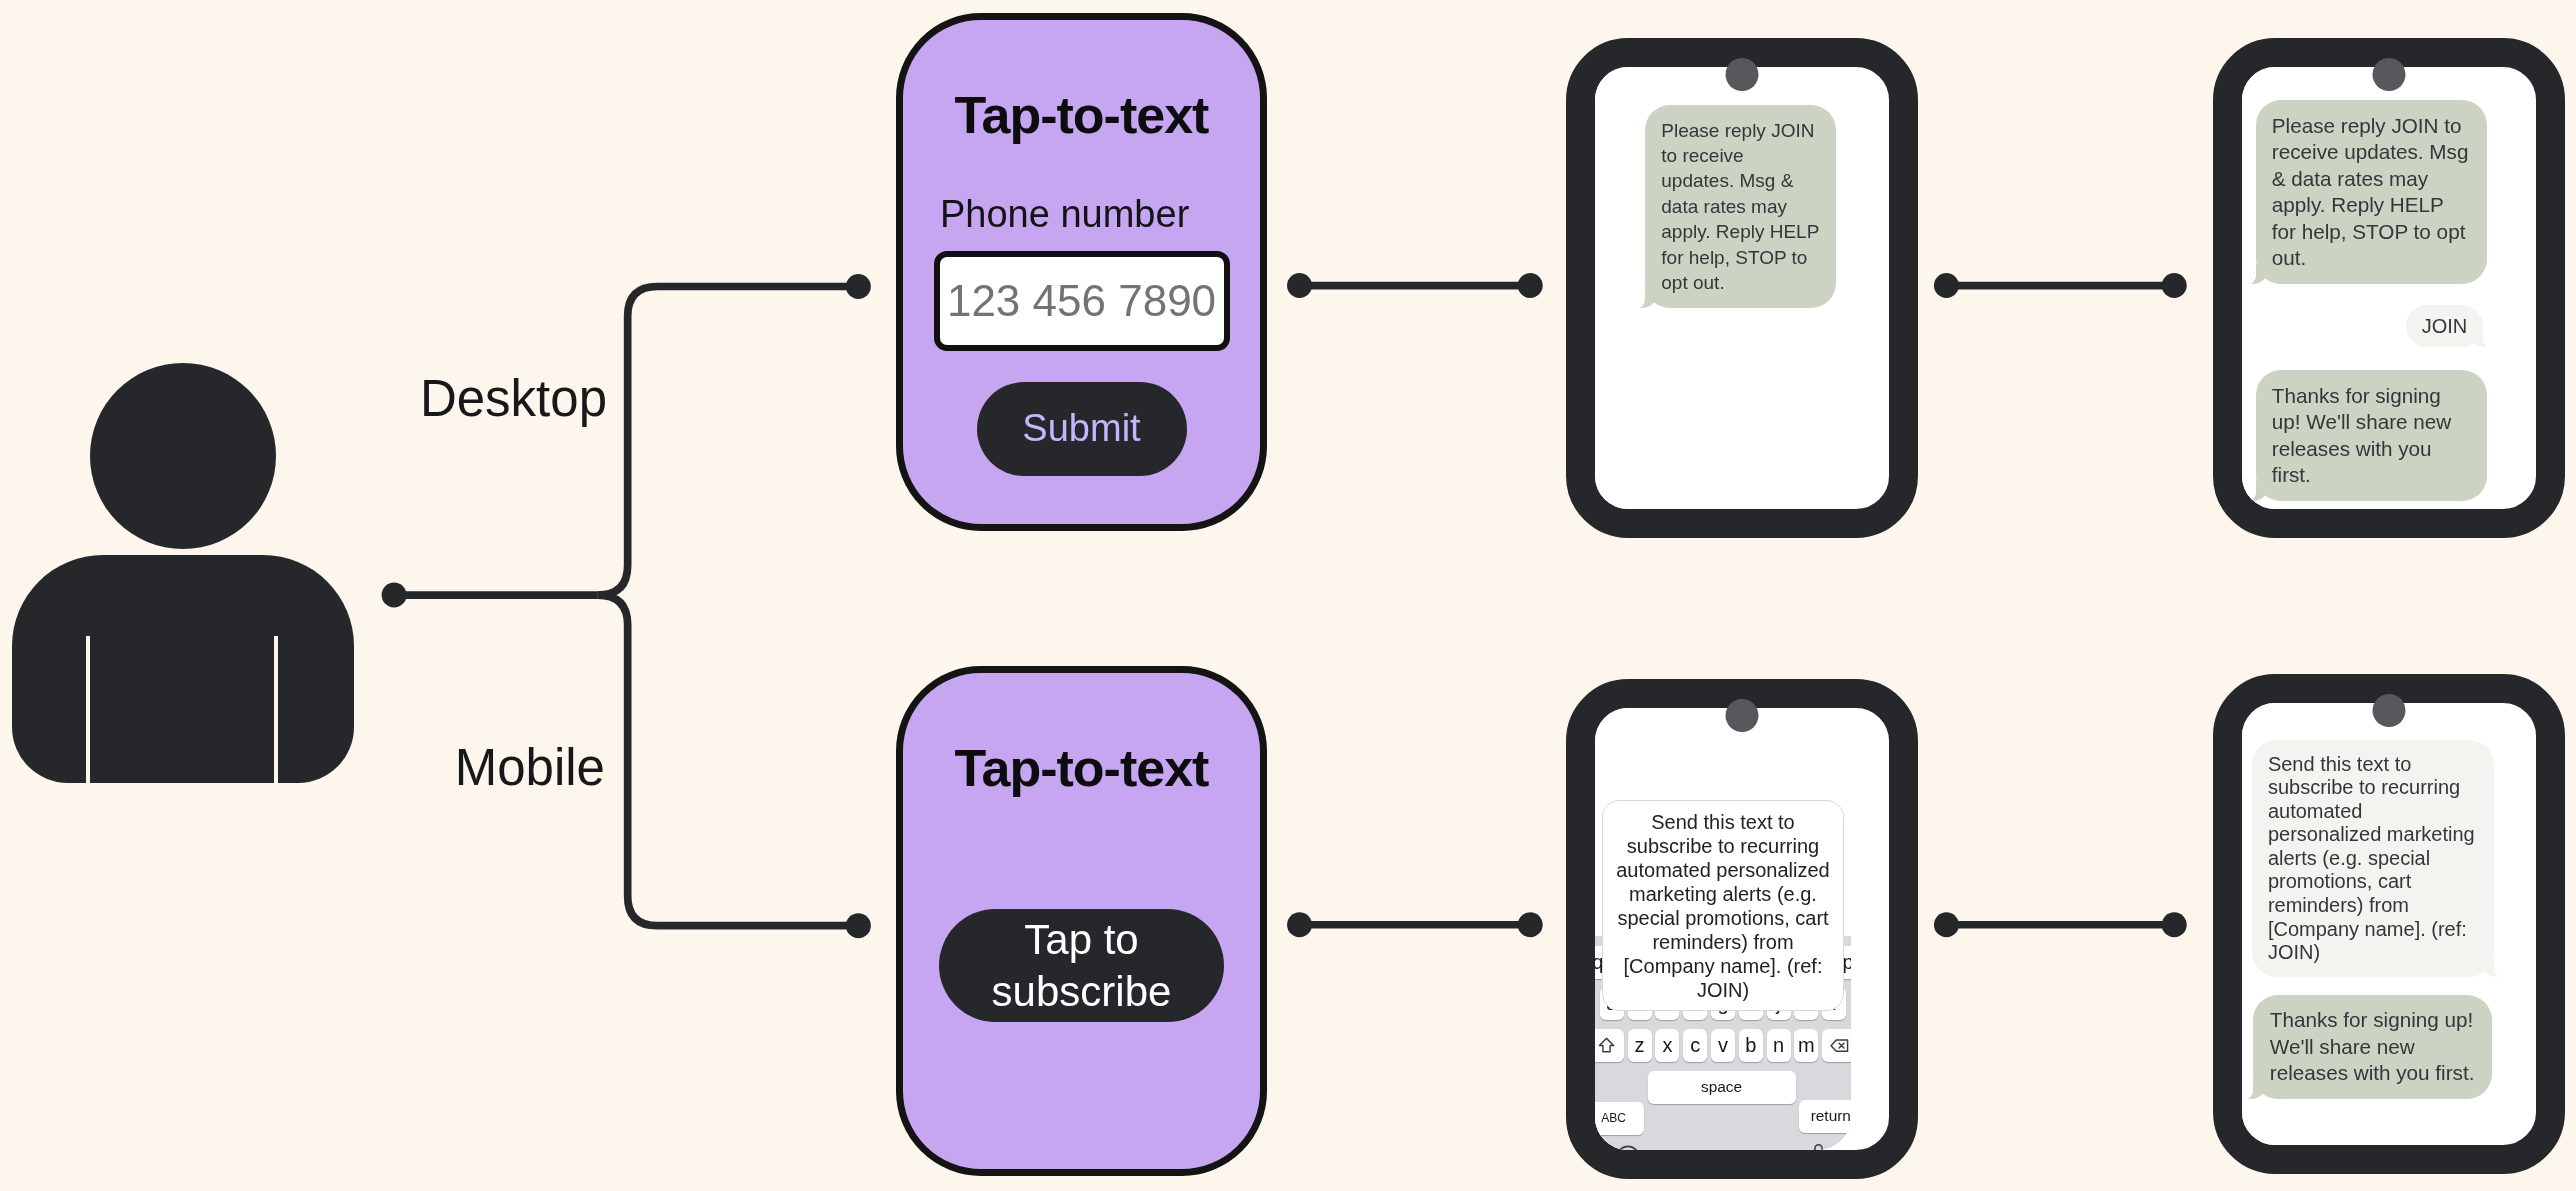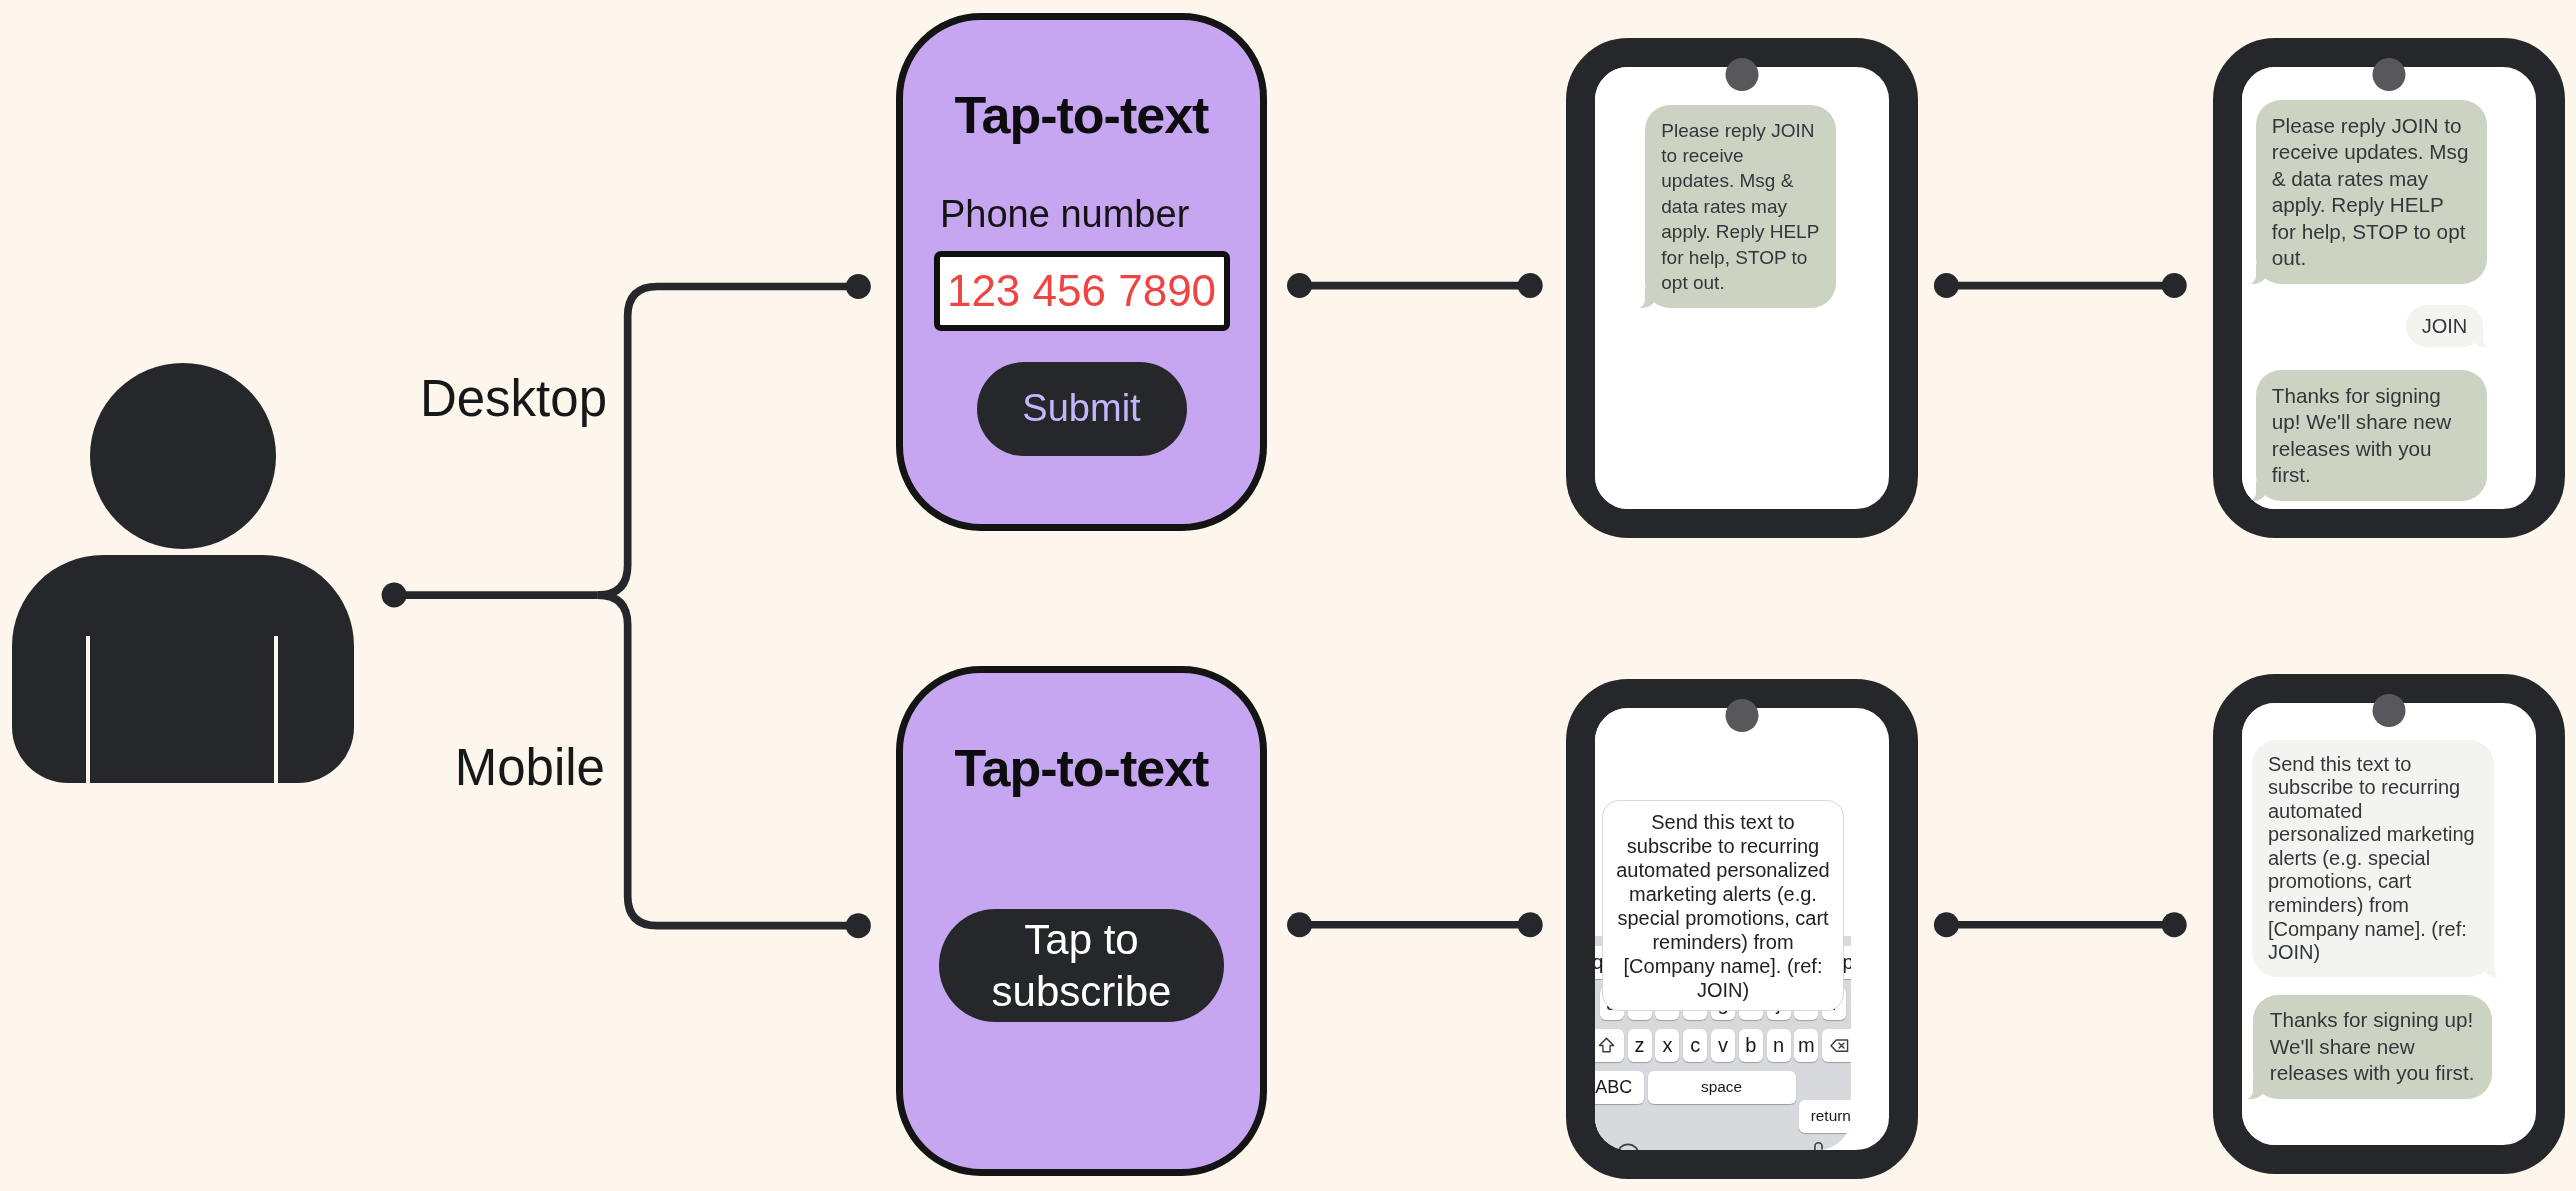--- a/index.html
+++ b/index.html
@@ -23,23 +23,23 @@
   .label-desktop{left:365px;top:369px;width:242px;text-align:right;}
   .label-mobile{left:365px;top:738px;width:240px;text-align:right;}
 
   
   .card{position:absolute;left:896px;width:371px;background:#c6a5f1;border:7.7px solid #141414;
     border-radius:85px;box-sizing:border-box;z-index:1;}
   .card-desktop{top:12.5px;height:518px;}
   .card-mobile{top:666px;height:510px;}
   .card-title{margin-top:65px;text-align:center;font-size:52px;font-weight:bold;color:#0d0d0f;letter-spacing:-1px;}
   .field-label{margin:48px 0 0 37px;font-size:38px;color:#141414;}
-  .phone-input{display:block;margin:15.4px auto 0;width:296px;height:80px;background:#ffffff;
-    border:6.7px solid #101010;border-radius:7px;box-sizing:border-box;font-size:44px;text-align:center;
-    color:#ef4444;font-family:"Liberation Sans",sans-serif;outline:none;}
+  .phone-input{display:block;margin:15.4px auto 0;width:296px;height:100px;background:#ffffff;
+    border:6.7px solid #101010;border-radius:13px;box-sizing:border-box;font-size:44px;text-align:center;
+    color:#737373;font-family:"Liberation Sans",sans-serif;outline:none;}
   .submit-btn{display:block;margin:31px auto 0;width:210px;height:94px;background:#26272b;color:#c4b5fd;
     border:none;border-radius:47px;font-size:38px;font-family:"Liberation Sans",sans-serif;cursor:pointer;}
   .subscribe-btn{display:block;margin:111px auto 0;width:285px;height:113px;background:#26272b;color:#ffffff;
     border:none;border-radius:57px;font-size:42px;line-height:1.22;font-family:"Liberation Sans",sans-serif;cursor:pointer;}
 
   
   .phone{position:absolute;width:352px;height:500px;background:#ffffff;border:29px solid #26272b;
     border-radius:62px;box-sizing:border-box;z-index:1;}
   .phone1{left:1566px;top:38px;}
   .phone2{left:2213px;top:38px;}
@@ -77,21 +77,21 @@
   
   .compose{position:absolute;left:6.7px;right:6.7px;top:92px;background:#ffffff;border:1.9px solid #d8d8d6;
     border-radius:17.3px;padding:8.7px 7.7px;font-size:20px;line-height:1.2;text-align:center;color:#202226;z-index:2;}
   .keyboard{position:absolute;left:0;right:0;bottom:0;height:214px;background:#d7d9dc;
     border-radius:0 0 31px 31px;padding:9.6px 5.8px 0;box-sizing:border-box;z-index:1;
     display:flex;flex-direction:column;}
   .krow{display:flex;justify-content:center;gap:3.8px;margin-bottom:8.7px;}
   .key{background:#ffffff;border-radius:5.8px;height:33px;flex:0 0 24px;display:flex;align-items:center;
     justify-content:center;font-size:20px;color:#17181a;box-shadow:0 1px 1px rgba(60,60,67,0.38);cursor:pointer;}
   .key.fn{flex:0 0 35px;background:#fdfdfd;}
-  .key.abc{flex:0 0 60px;font-size:18px;}
+  .key.abc{flex:0 0 60px;font-size:12px;margin-top:31px;}
   .key.space{flex:0 0 148px;font-size:15.4px;}
   .key.ret{flex:0 0 63px;font-size:15.4px;margin-top:29px;}
   .kb-bottom{margin-top:auto;display:flex;justify-content:space-between;align-items:center;padding:0 13.5px 11.5px;}
   .kb-icon{width:27px;height:27px;display:flex;align-items:center;justify-content:center;cursor:pointer;}
 </style>
 </head>
 <body>
 
 <div class="canvas">
 

